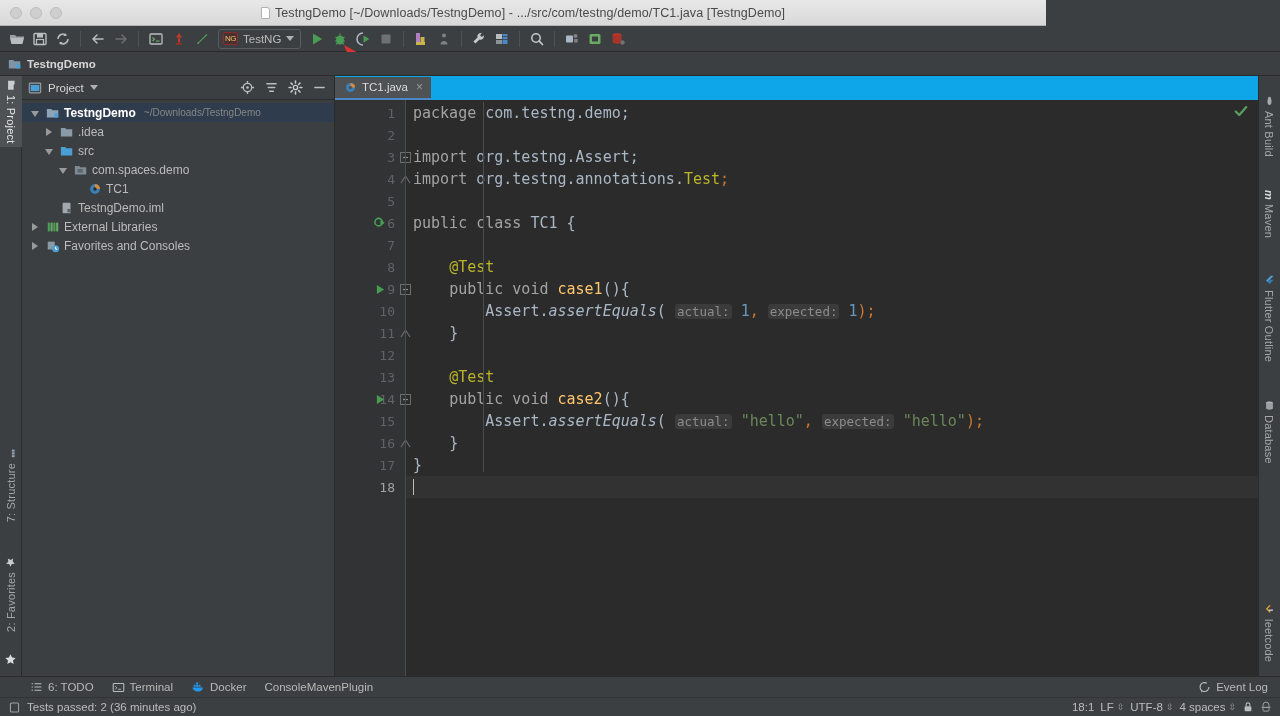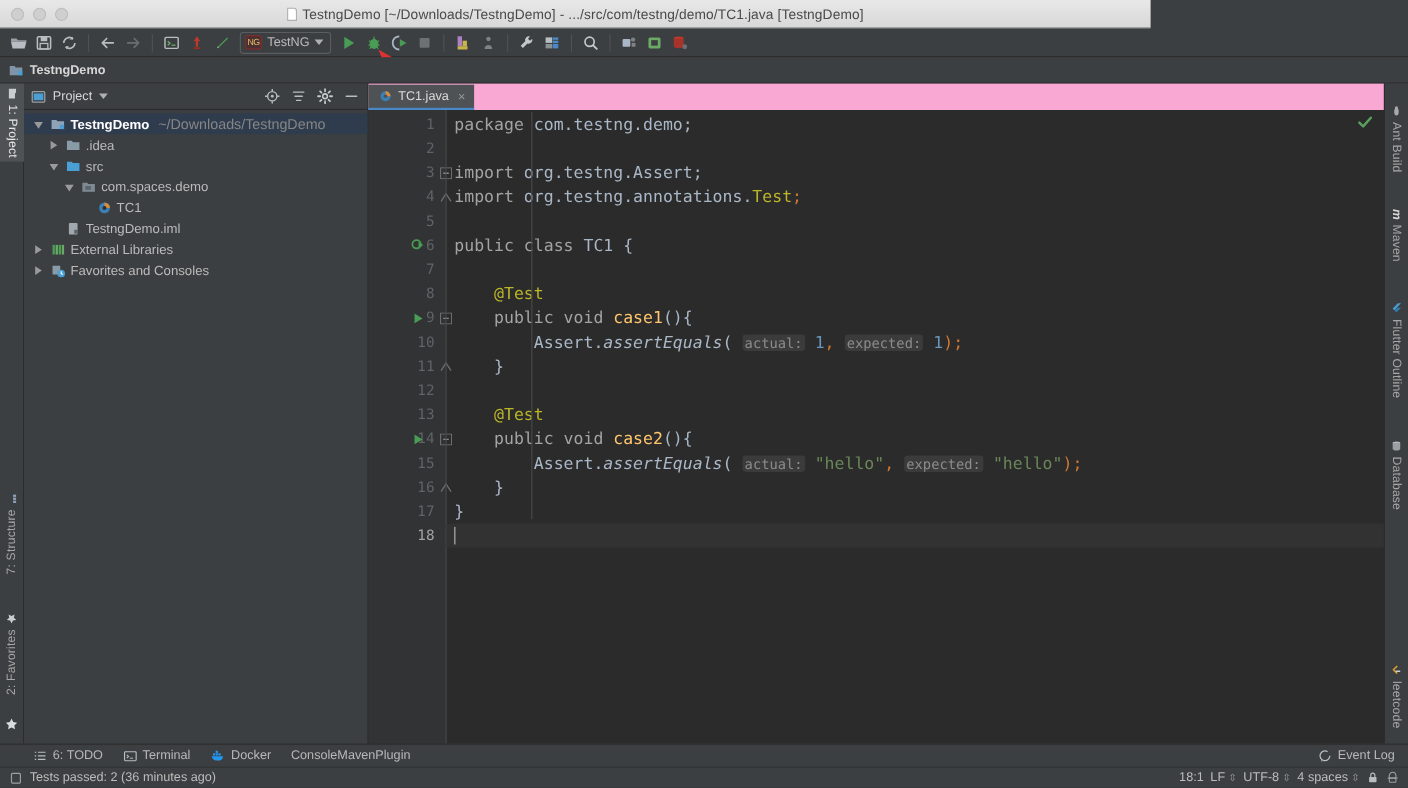--- a/index.html
+++ b/index.html
@@ -115,30 +115,30 @@
   .trow.sel { background: #2f3c4e; }
   .tw { display: inline-block; width: 14px; text-align: center; flex: none; }
   .arrow-r { width:0;height:0;border-top:4px solid transparent;
              border-bottom:4px solid transparent;border-left:6px solid #9a9a9a;
              display:inline-block; }
   .arrow-d { width:0;height:0;border-left:4px solid transparent;
              border-right:4px solid transparent;border-top:6px solid #9a9a9a;
              display:inline-block; }
   .tlabel { color: #bbbbbb; }
   .tlabel.bold { font-weight: bold; color: #ffffff; }
-  .tsub { color: #868686; font-size: 13px; margin-left: 4px; }
+  .tsub { color: #868686; font-size: 10px; margin-left: 4px; }
   .ind1 { padding-left: 20px; } .ind2 { padding-left: 34px; }
   .ind3 { padding-left: 48px; }
 
   
   .editor-area {
     position: absolute; left: 335px; top: 76px; width: 923px; height: 600px;
     background: #2b2b2b;
   }
-  .tabbar { height: 24px; background: #f9a8d4; display: flex; align-items: flex-end; }
+  .tabbar { height: 24px; background: #0ea5e9; display: flex; align-items: center; }
   .etab {
     height: 23px; display: flex; align-items: center; gap: 5px;
     padding: 0 8px 0 9px; background: #4e5254; font-size: 11.5px;
     color: #dcdcdc; border-bottom: 2px solid #4a88c7;
   }
   .tab-close { color: #9a9a9a; font-size: 12px; margin-left: 3px; }
 
   .code-wrap { position: relative; height: 576px; background: #2b2b2b; display: flex; }
   .gutter {
     width: 70px; background: #313335; position: relative; flex: none;

